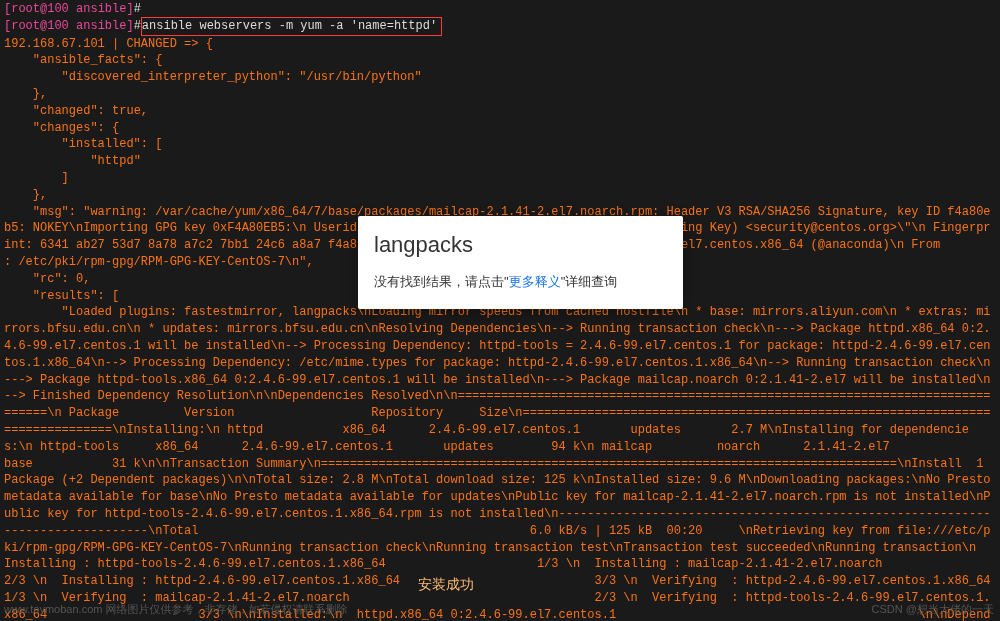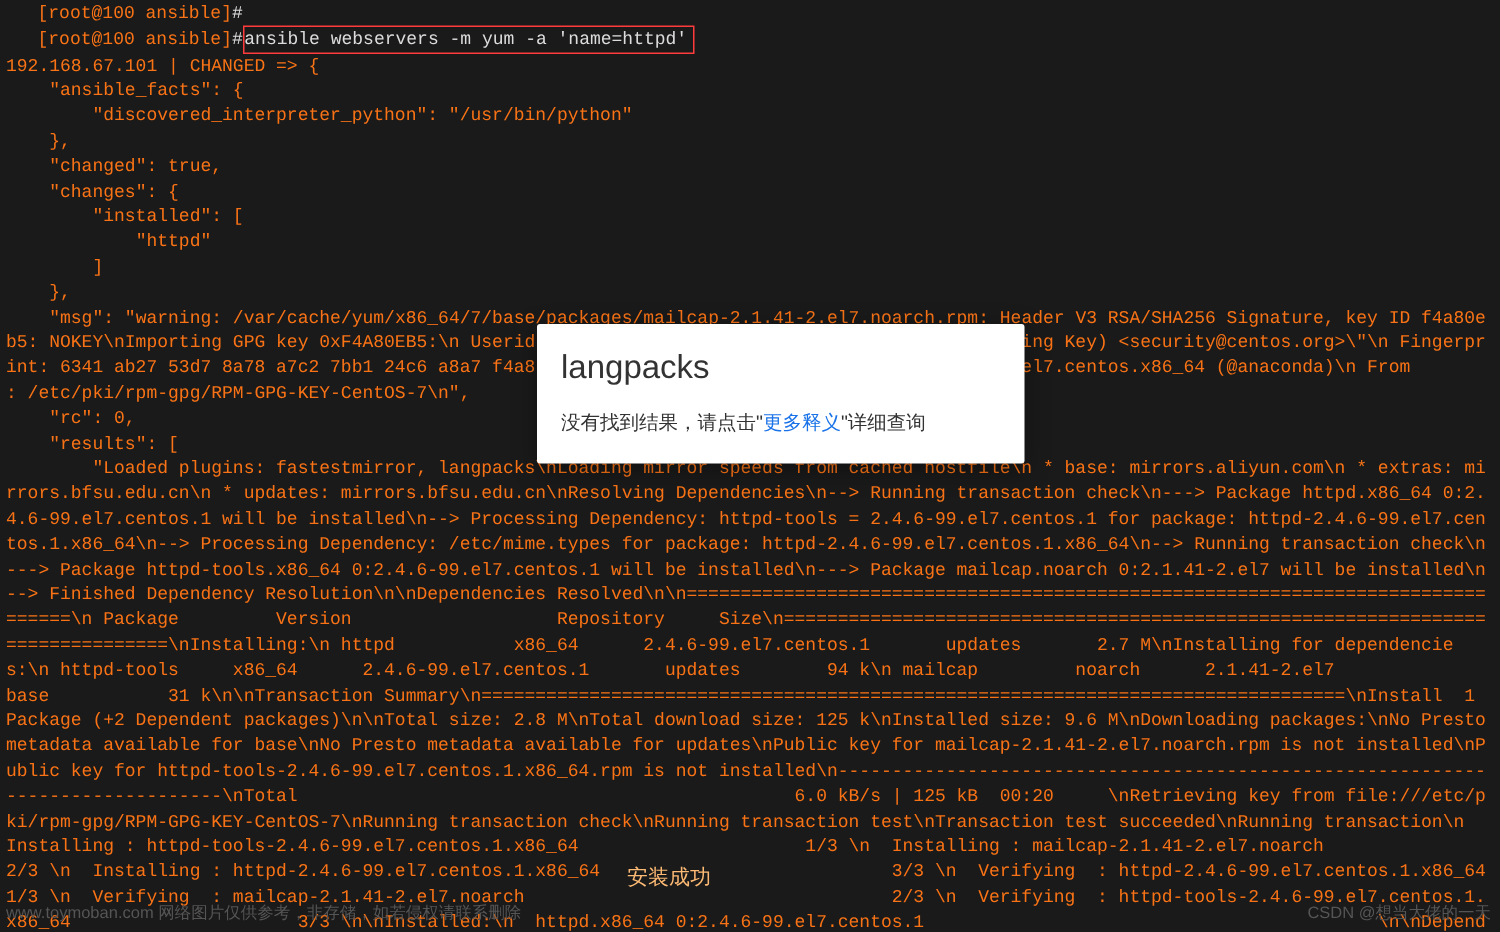--- a/index.html
+++ b/index.html
@@ -9,21 +9,21 @@
     font-size: 12px;
     line-height: 1.4;
     color: #ccc;
     width: 1000px;
     height: 621px;
     overflow: hidden;
     position: relative;
     padding: 1px 4px;
   }
   .line { white-space: pre-wrap; word-break: break-all; }
-  .cyan { color: #f97316; margin-left: 21px; }
+  .cyan { color: #ec4899; }
   .yellow { color: #f97316; }
   .white { color: #dcdcdc; }
   .boxed {
     display: inline-block;
     border: 1px solid #ff3b3b;
     padding: 0 2px;
     margin-top: -1px;
   }
   .boxed.wideish { padding: 0 4px 0 0; }
   .tooltip {

